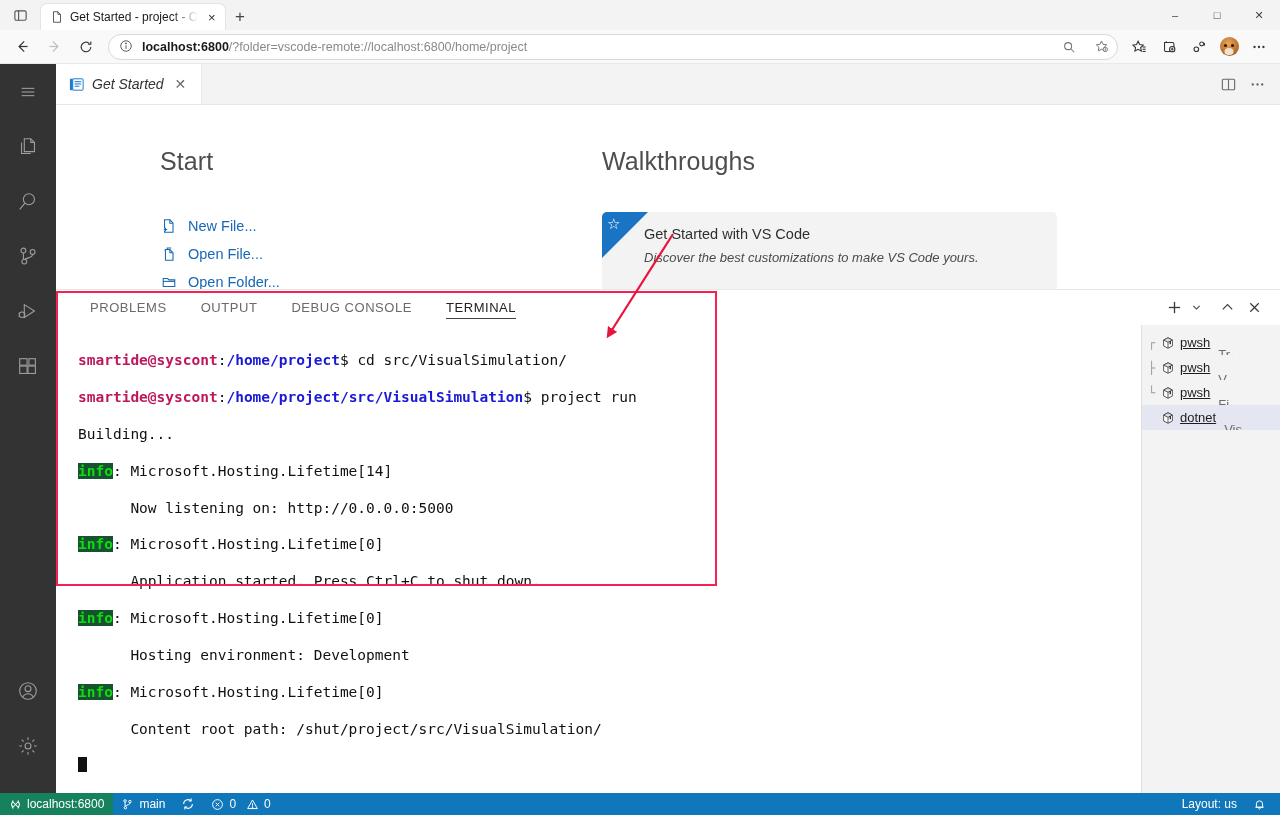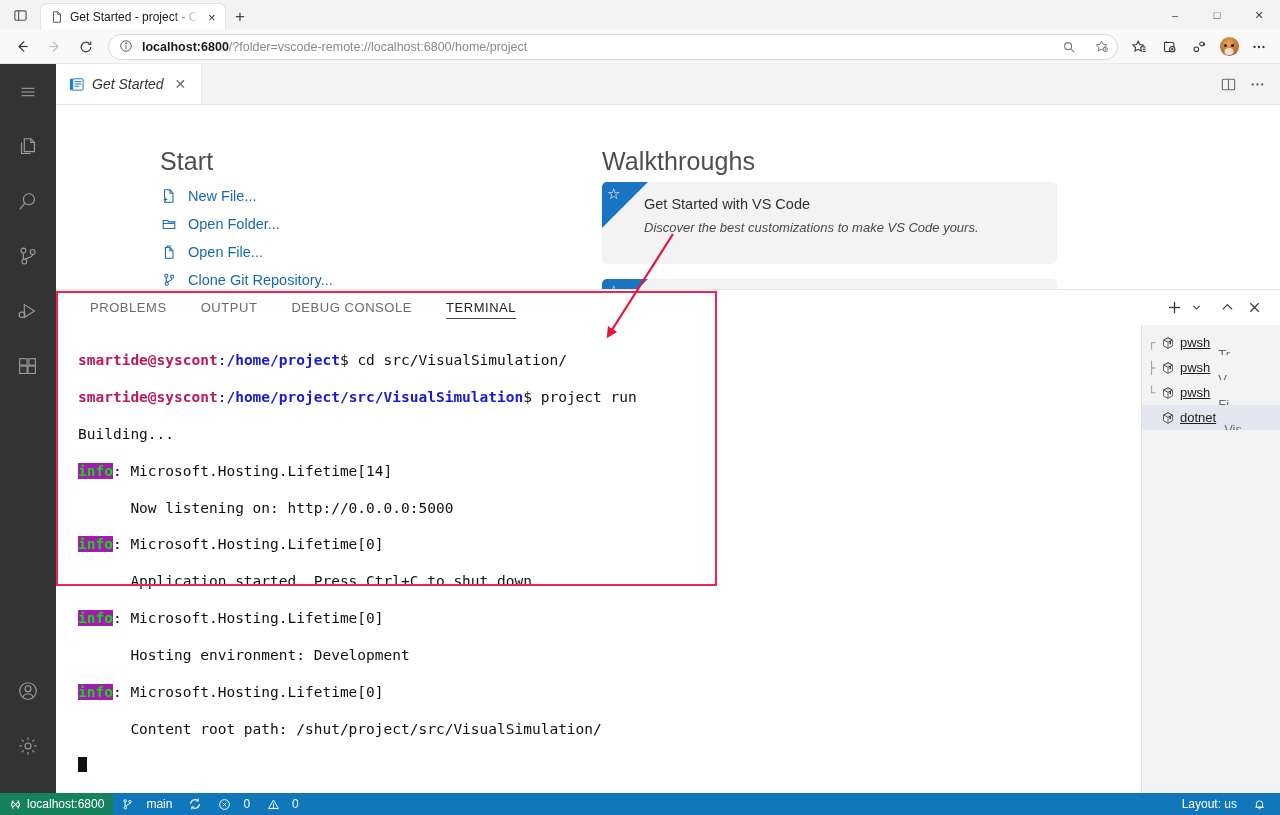--- a/index.html
+++ b/index.html
@@ -106,21 +106,21 @@
   .etab-filler { flex: 1 1 auto; }
   .etab-actions { display: flex; align-items: center; gap: 12px; padding: 0 14px; }
   .etab-act-icon { color: #5f5f5f; display:flex; }
 
   .welcome {
     flex: 1 1 auto; background: #ffffff; position: relative; overflow: hidden;
     display: flex; padding: 42px 0 0 0;
   }
   .wc-col-left { width: 546px; padding-left: 104px; flex: 0 0 546px; }
   .wc-col-right { flex: 1 1 auto; padding-right: 120px; }
-  .wc-h { font-size: 25px; font-weight: 400; color: #4e4e4e; margin-bottom: 6px; letter-spacing: .1px;}
+  .wc-h { font-size: 25px; font-weight: 400; color: #4e4e4e; margin-bottom: 36px; letter-spacing: .1px;}
   .wc-link {
     display: flex; align-items: center; gap: 11px; height: 28px;
     color: #1768b5; font-size: 14.5px;
   }
   .wc-link-icon { width: 17px; height: 17px; display:flex; align-items:center; justify-content:center; color:#1768b5;}
   .wt-card {
     background: #f3f3f3; border-radius: 5px; width: 455px; height: 82px;
     position: relative; overflow: hidden; padding: 14px 0 0 42px; margin-bottom: 15px;
   }
   .wt-ribbon { position: absolute; left: 0; top: 0; width: 46px; height: 46px; overflow: hidden; }
@@ -163,21 +163,21 @@
   .panel-body { flex: 1 1 auto; display: flex; min-height: 0; }
   .terminal-view {
     flex: 1 1 auto; background: #ffffff; padding: 8px 0 0 22px;
     font-family: "DejaVu Sans Mono", "Liberation Mono", monospace;
     font-size: 14.5px; line-height: 18.4px; color: #111111;
     white-space: pre; overflow: hidden;
   }
   .t-green { color: #be185d; font-weight: 700; }
   .t-blue  { color: #1a1ad6; font-weight: 700; }
   .t-plain { color: #111111; }
-  .t-info  { background: #a21caf; color: #13d913; font-weight: 700; }
+  .t-info  { background: #14532d; color: #13d913; font-weight: 700; }
   .t-cursor { display:inline-block; width: 9px; height: 15px; background: #111111; vertical-align: -2px;}
 
   .terminal-tabs {
     width: 139px; flex: 0 0 139px; background: #f3f3f3;
     border-left: 1px solid #e0e0e0; padding-top: 5px; font-size: 13px; color: #2b2b2b;
   }
   .tt-row {
     height: 25px; display: flex; align-items: center; gap: 4px;
     padding-left: 6px; white-space: nowrap; overflow: hidden;
   }
@@ -189,21 +189,21 @@
 
   
   .statusbar {
     height: 22px; flex: 0 0 22px; background: #1177bb; display: flex;
     align-items: center; font-size: 12px; color: #ffffff;
   }
   .sb-remote {
     background: #16825d; height: 22px; display: flex; align-items: center;
     gap: 5px; padding: 0 9px; color: #ffffff;
   }
-  .sb-item { display: flex; align-items: center; gap: 12px; padding: 0 8px; height: 22px; }
+  .sb-item { display: flex; align-items: center; gap: 5px; padding: 0 8px; height: 22px; }
   .sb-spacer { flex: 1 1 auto; }
 
   
   .anno-rect {
     position: absolute; left: 56px; top: 291px; width: 661px; height: 295px;
     border: 2.5px solid #f4224f; pointer-events: none; z-index: 60;
   }
   .anno-arrow { position: absolute; left: 0; top: 0; z-index: 61; pointer-events: none; }
 </style>
 </head>
@@ -430,37 +430,37 @@
                   <line x1="3" y1="13" x2="7" y2="13"></line>
                     <line x1="5" y1="11" x2="5" y2="15"></line>
                 </svg>
               </span>
               <span>New File...</span>
             </div>
 
             <div class="wc-link">
               <span class="wc-link-icon">
                 <svg width="16" height="16" viewBox="0 0 18 18" fill="none" stroke="currentColor" stroke-width="1.2">
-                  <path d="M2.5 5h5l1.3 1.6h6.7V14H2.5z"></path>
-                    <line x1="2.5" y1="8.3" x2="15.5" y2="8.3"></line>
-                </svg>
-              </span>
-              <span>Open Folder...</span>
-            </div>
-
-            <div class="wc-link">
-              <span class="wc-link-icon">
-                <svg width="16" height="16" viewBox="0 0 18 18" fill="none" stroke="currentColor" stroke-width="1.2">
                   <path d="M5 4h5l3.5 3.5V16H5z"></path>
                     <path d="M10 4v3.5h3.5"></path>
                   <path d="M7 4V2.2h4.5"></path>
                     <path d="M4.2 5.2 6 3.4"></path>
                 </svg>
               </span>
               <span>Open File...</span>
+            </div>
+
+            <div class="wc-link">
+              <span class="wc-link-icon">
+                <svg width="16" height="16" viewBox="0 0 18 18" fill="none" stroke="currentColor" stroke-width="1.2">
+                  <path d="M2.5 5h5l1.3 1.6h6.7V14H2.5z"></path>
+                    <line x1="2.5" y1="8.3" x2="15.5" y2="8.3"></line>
+                </svg>
+              </span>
+              <span>Open Folder...</span>
             </div>
 
             <div class="wc-link">
               <span class="wc-link-icon">
                 <svg width="16" height="16" viewBox="0 0 18 18" fill="none" stroke="currentColor" stroke-width="1.2">
                   <circle cx="6" cy="4.3" r="1.8"></circle>
                     <circle cx="12.5" cy="5.3" r="1.8"></circle>
                     <circle cx="6.5" cy="13.3" r="1.8"></circle>
                   <path d="M6 6.1v5.4"></path>
                     <path d="M12.5 7.1c0 3-3.6 2.4-6 4.3"></path>

